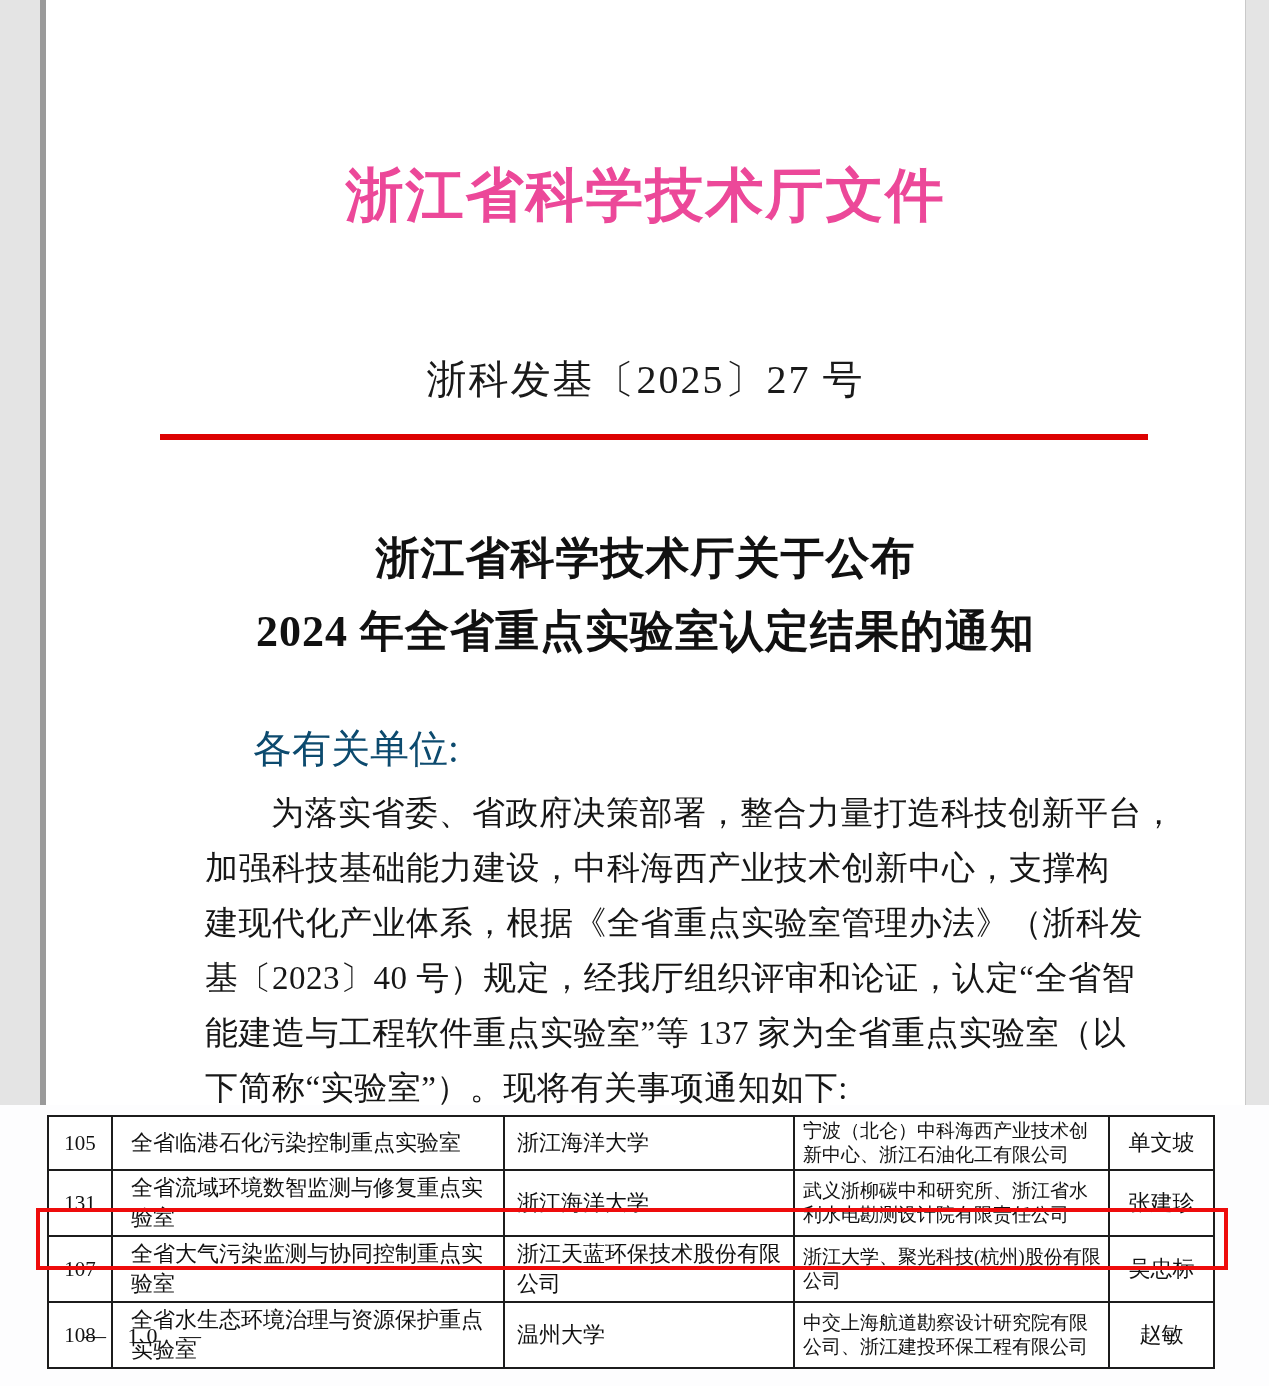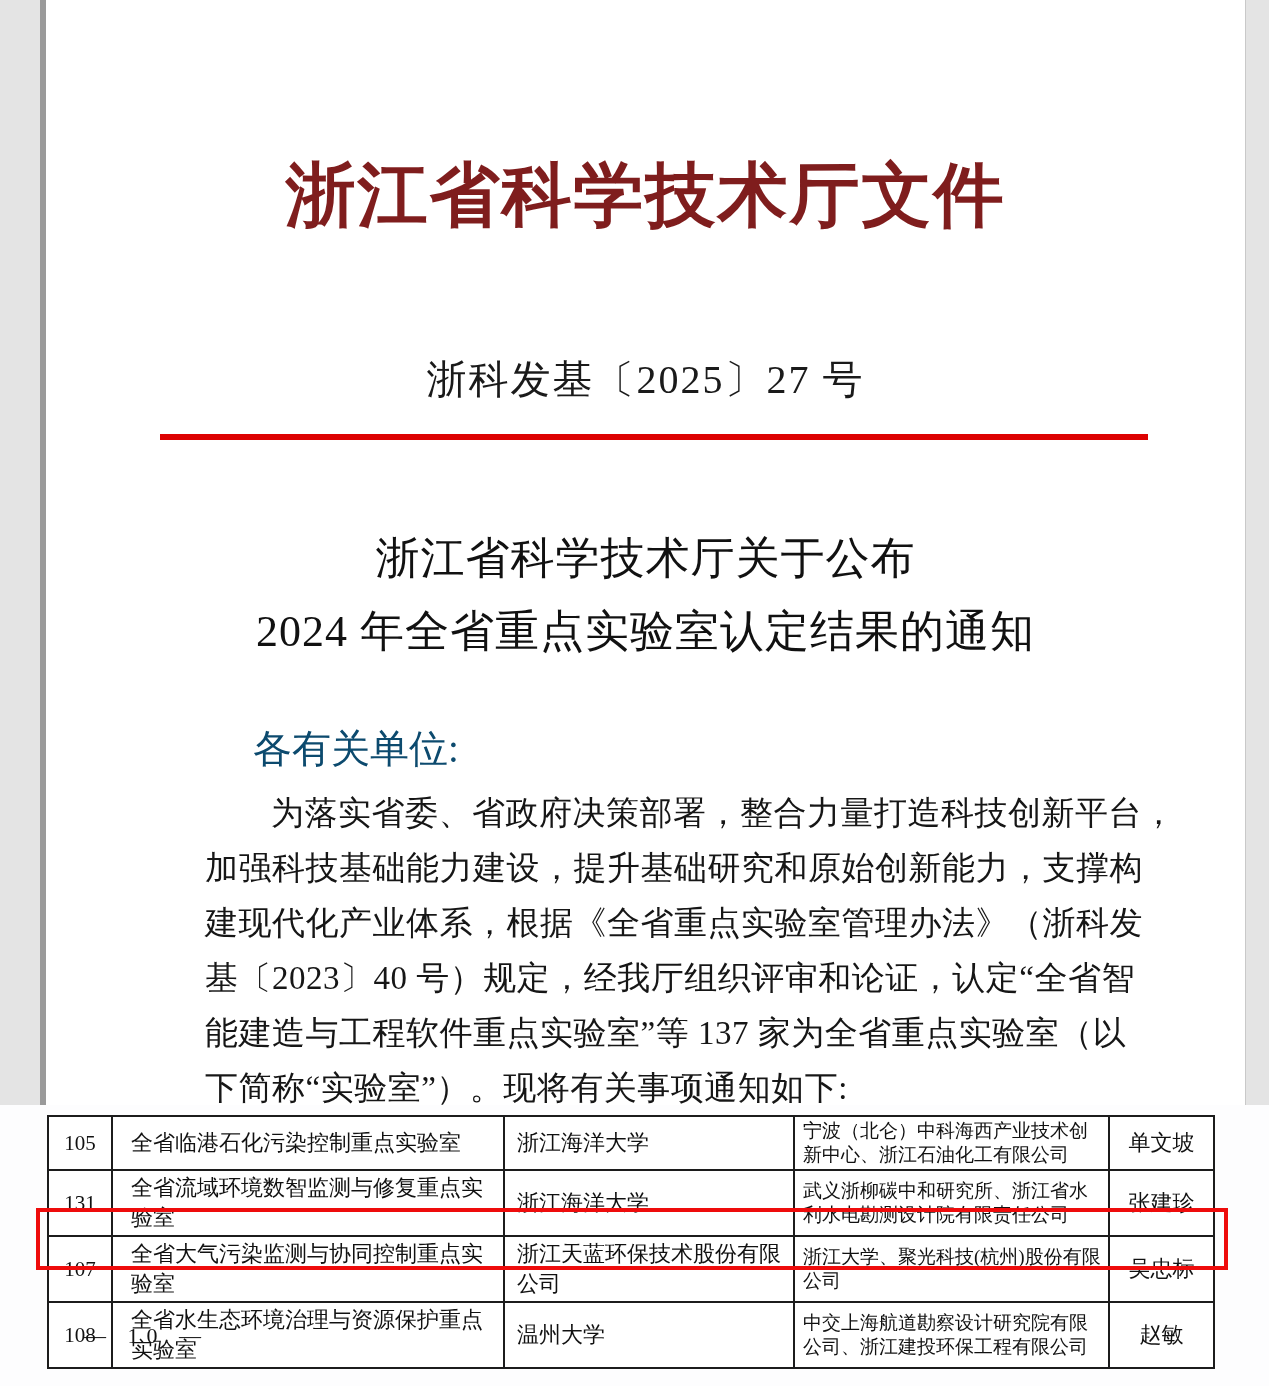--- a/index.html
+++ b/index.html
@@ -21,44 +21,44 @@
     width: 1199px; height: 1105px;
     background: #ffffff;
     border-left: 6px solid #9a9a9a;
     box-shadow: 1px 0 0 #c9c9c9;
     box-sizing: content-box;
   }
   .masthead {
     position: absolute; left: 0; top: 146px;
     width: 100%;
     text-align: center;
-    font-size: 70px; font-weight: 700;
+    font-size: 58px; font-weight: 700;
     letter-spacing: 2px;
-    color: #7f1d1d;
+    color: #ec4899;
     line-height: 100px;
     white-space: nowrap;
   }
   .doc-number {
     position: absolute; left: 0; top: 352px;
     width: 100%;
     text-align: center;
     font-size: 40px;
     color: #1a1a1a;
     letter-spacing: 2px;
   }
   .red-divider {
     position: absolute; left: 114px; top: 434px;
     width: 988px; height: 6px;
     background: #dd0202;
   }
   .doc-title {
     position: absolute; left: 0; top: 522px;
     width: 100%;
     text-align: center;
-    font-size: 44px; font-weight: 400;
+    font-size: 44px; font-weight: 700;
     color: #111;
     line-height: 73px;
     letter-spacing: 1px;
   }
   .salutation {
     position: absolute; left: 159px; top: 722px;
     font-size: 39px;
     color: #0c4a6e;
     margin-left: 48px;
   }
@@ -127,21 +127,21 @@
     <div class="masthead">浙江省科学技术厅文件</div>
     <div class="doc-number">浙科发基〔2025〕27 号</div>
     <div class="red-divider"></div>
     <div class="doc-title">
       <div>浙江省科学技术厅关于公布</div>
       <div>2024 年全省重点实验室认定结果的通知</div>
     </div>
     <div class="salutation">各有关单位:</div>
     <div class="doc-body">
       <div class="line indent">为落实省委、省政府决策部署，整合力量打造科技创新平台，</div>
-      <div class="line">加强科技基础能力建设，提升基础研究和原始创新能力，支撑构</div>
+      <div class="line">加强科技基础能力建设，中科海西产业技术创新中心，支撑构</div>
       <div class="line">建现代化产业体系，根据《全省重点实验室管理办法》（浙科发</div>
       <div class="line">基〔2023〕40 号）规定，经我厅组织评审和论证，认定“全省智</div>
       <div class="line">能建造与工程软件重点实验室”等 137 家为全省重点实验室（以</div>
       <div class="line">下简称“实验室”）。现将有关事项通知如下:</div>
     </div>
   </div>
 </div>
 
 <div class="bottom-section">
   <table class="labs">

